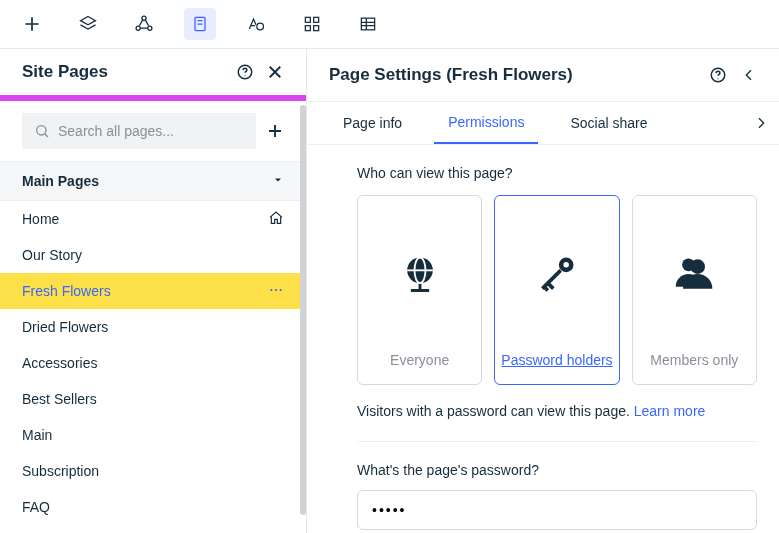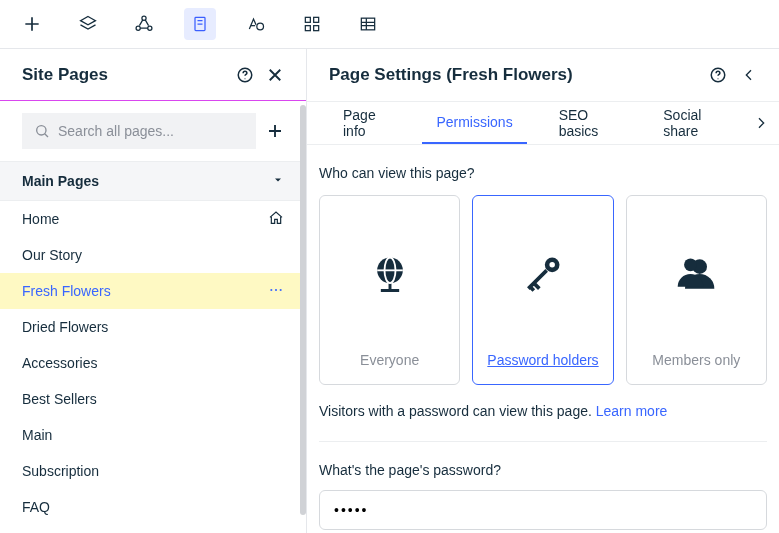--- a/index.html
+++ b/index.html
@@ -4,43 +4,43 @@
 <style>
 * { box-sizing: border-box; margin: 0; padding: 0; }
 body { font-family: -apple-system, BlinkMacSystemFont, "Segoe UI", Helvetica, Arial, sans-serif; font-size: 14px; color: #162d3d; background: #fff; width: 779px; height: 533px; overflow: hidden; }
 .toolbar { height: 49px; display: flex; align-items: center; padding: 0 16px; gap: 24px; border-bottom: 1px solid #e5e7eb; }
 .toolbar-item { width: 32px; height: 32px; display: flex; align-items: center; justify-content: center; border-radius: 4px; cursor: pointer; }
 .toolbar-item.active { background: #e7ecff; }
 .toolbar-item svg { width: 20px; height: 20px; stroke: #162d3d; fill: none; stroke-width: 1.5; }
 .toolbar-item.active svg { stroke: #3b5fff; }
 .main { display: flex; height: 484px; }
 .sidebar { width: 307px; border-right: 1px solid #e5e7eb; display: flex; flex-direction: column; position: relative; }
-.sidebar-header { height: 52px; display: flex; align-items: center; justify-content: space-between; padding: 0 22px; border-bottom: 1px solid #d946ef; gap: 40px; }
+.sidebar-header { height: 52px; display: flex; align-items: center; justify-content: space-between; padding: 0 22px; border-bottom: 6px solid #d946ef; gap: 40px; }
 .sidebar-title { font-size: 17px; font-weight: 700; }
 .sidebar-header-actions { display: flex; gap: 12px; align-items: center; }
 .sidebar-search-row { padding: 12px 22px; display: flex; align-items: center; gap: 10px; }
 .search-box { flex: 1; height: 36px; background: #f1f2f4; border-radius: 0; display: flex; align-items: center; padding: 0 12px; gap: 8px; }
 .search-box input { border: none; background: transparent; outline: none; font-size: 14px; flex: 1; color: #333; }
 .search-box input::placeholder { color: #8a8f98; }
 .section-header { height: 40px; background: #f5f6f8; display: flex; align-items: center; justify-content: space-between; padding: 0 22px; font-weight: 700; font-size: 14px; border-top: 1px solid #eceef0; border-bottom: 1px solid #eceef0; }
 .page-list { flex: 1; overflow-y: auto; }
 .page-item { height: 36px; display: flex; align-items: center; justify-content: space-between; padding: 0 22px; font-size: 14px; cursor: pointer; text-align: center; }
-.page-item.selected { background: #fef9c3; color: #3966ff; }
+.page-item.selected { background: #fde047; color: #3966ff; }
 .page-item .trail { color: #333; }
 .page-item.selected .trail { color: #3966ff; }
 .scrollbar-thumb { position: absolute; right: 0; top: 0; width: 6px; height: 380px; background: #d0d2d6; border-radius: 3px; }
 .panel { flex: 1; display: flex; flex-direction: column; }
 .panel-header { height: 52px; display: flex; align-items: center; justify-content: space-between; padding: 0 22px; }
 .panel-title { font-size: 17px; font-weight: 700; }
 .panel-header-actions { display: flex; gap: 14px; align-items: center; }
 .tabs { height: 44px; display: flex; align-items: stretch; padding: 0 22px; border-top: 1px solid #eceef0; border-bottom: 1px solid #eceef0; position: relative; }
 .tab { padding: 0 14px; display: flex; align-items: center; font-size: 14px; color: #162d3d; cursor: pointer; margin-right: 18px; }
 .tab.active { color: #3966ff; border-bottom: 2px solid #3966ff; }
 .tabs-overflow { position: absolute; right: 10px; top: 0; height: 100%; display: flex; align-items: center; }
-.panel-body { padding: 20px 12px; overflow-y: auto; flex: 1; }
+.panel-body { padding: 20px 22px; overflow-y: auto; flex: 1; margin-left: 28px; }
 .question-label { font-size: 14px; margin-bottom: 14px; }
 .option-cards { display: flex; gap: 12px; margin-bottom: 18px; align-items: center; }
 .option-card { flex: 1; height: 190px; border: 1px solid #d6d9dd; border-radius: 6px; display: flex; flex-direction: column; align-items: center; justify-content: flex-end; padding-bottom: 16px; cursor: pointer; position: relative; }
 .option-card.selected { border-color: #3966ff; }
 .option-card .icon-wrap { flex: 1; display: flex; align-items: center; justify-content: center; }
 .option-card .card-label { font-size: 14px; color: #8a8f98; }
 .option-card.selected .card-label { color: #3966ff; text-decoration: underline; }
 .helper-text { font-size: 14px; margin-bottom: 22px; }
 .helper-text a { color: #3966ff; text-decoration: none; cursor: pointer; }
 .divider { height: 1px; background: #eceef0; margin-bottom: 20px; }
@@ -205,21 +205,20 @@
           <svg width="16" height="16" viewBox="0 0 24 24" fill="none" stroke="#162d3d" stroke-width="2">
               <path d="M15 5l-7 7 7 7"></path>
             </svg>
         </span>
       </div>
     </div>
 
     <div class="tabs">
       <div class="tab">Page info</div>
       <div class="tab active">Permissions</div>
-      <div class="tab">SEO basics</div>
       <div class="tab">Social share</div>
       <div class="tabs-overflow">
         <svg width="16" height="16" viewBox="0 0 24 24" fill="none" stroke="#162d3d" stroke-width="2">
             <path d="M9 5l7 7-7 7"></path>
           </svg>
       </div>
     </div>
 
     <div class="panel-body">
       <div class="question-label">Who can view this page?</div>

